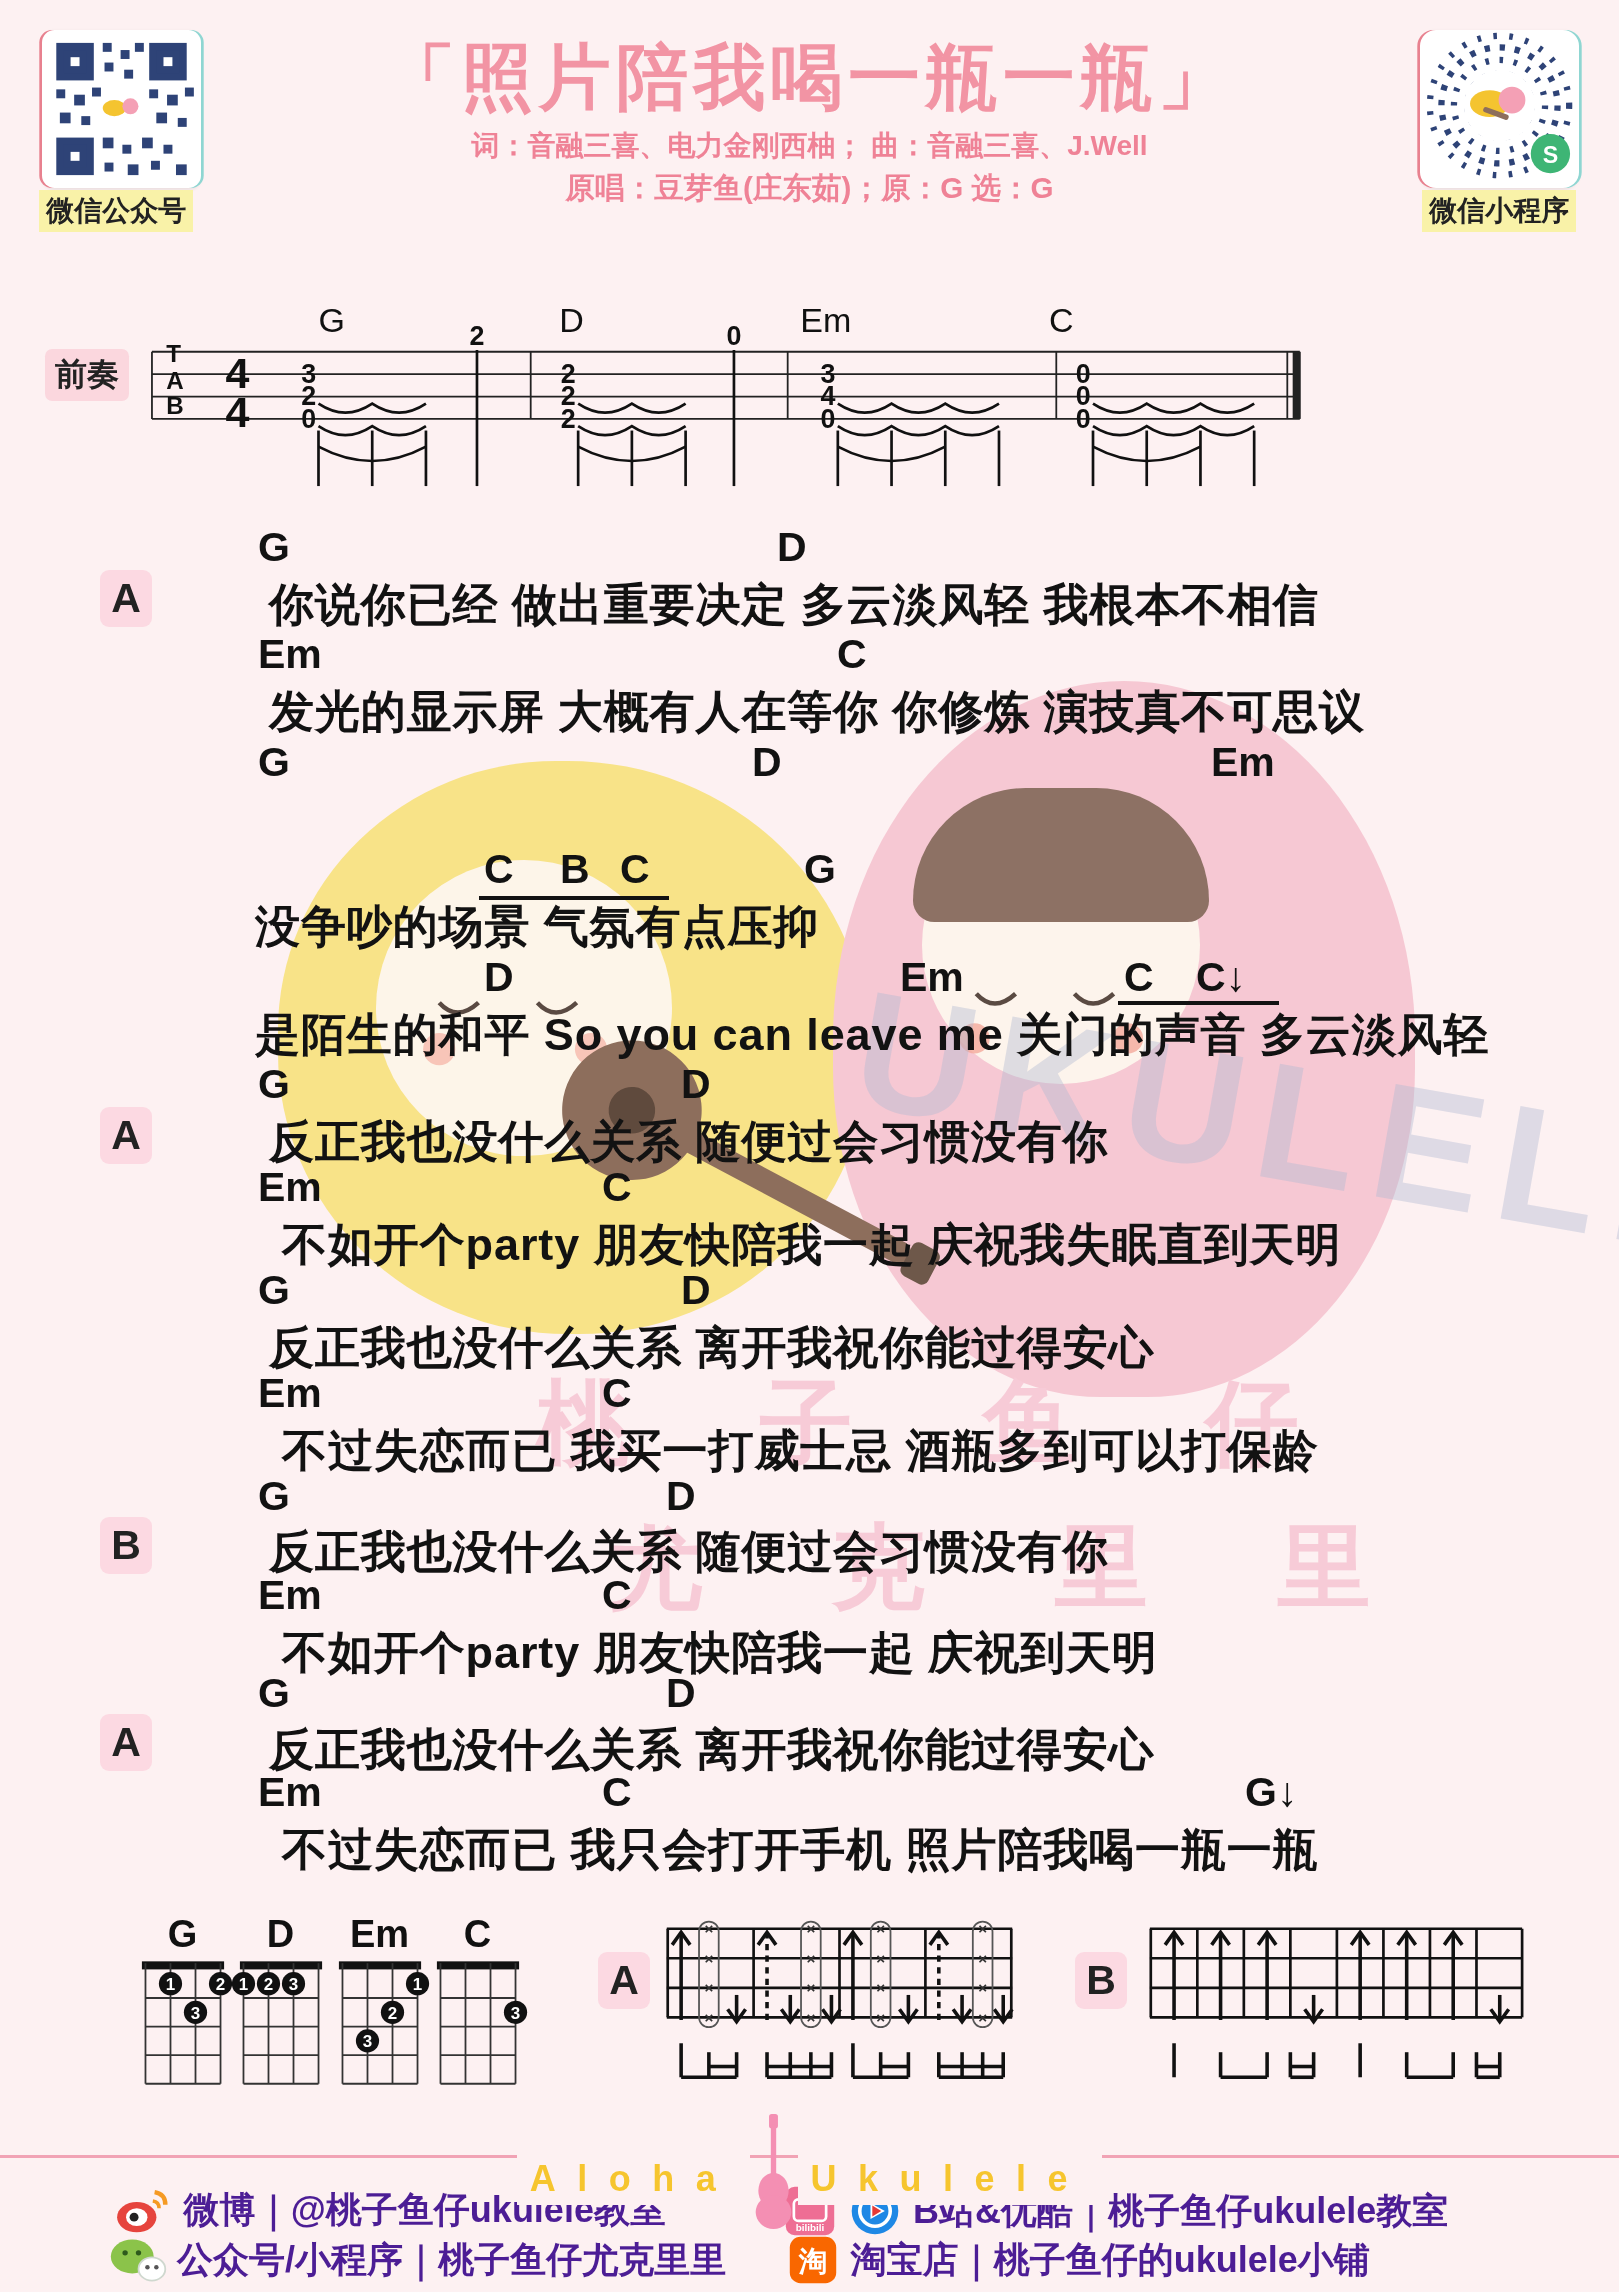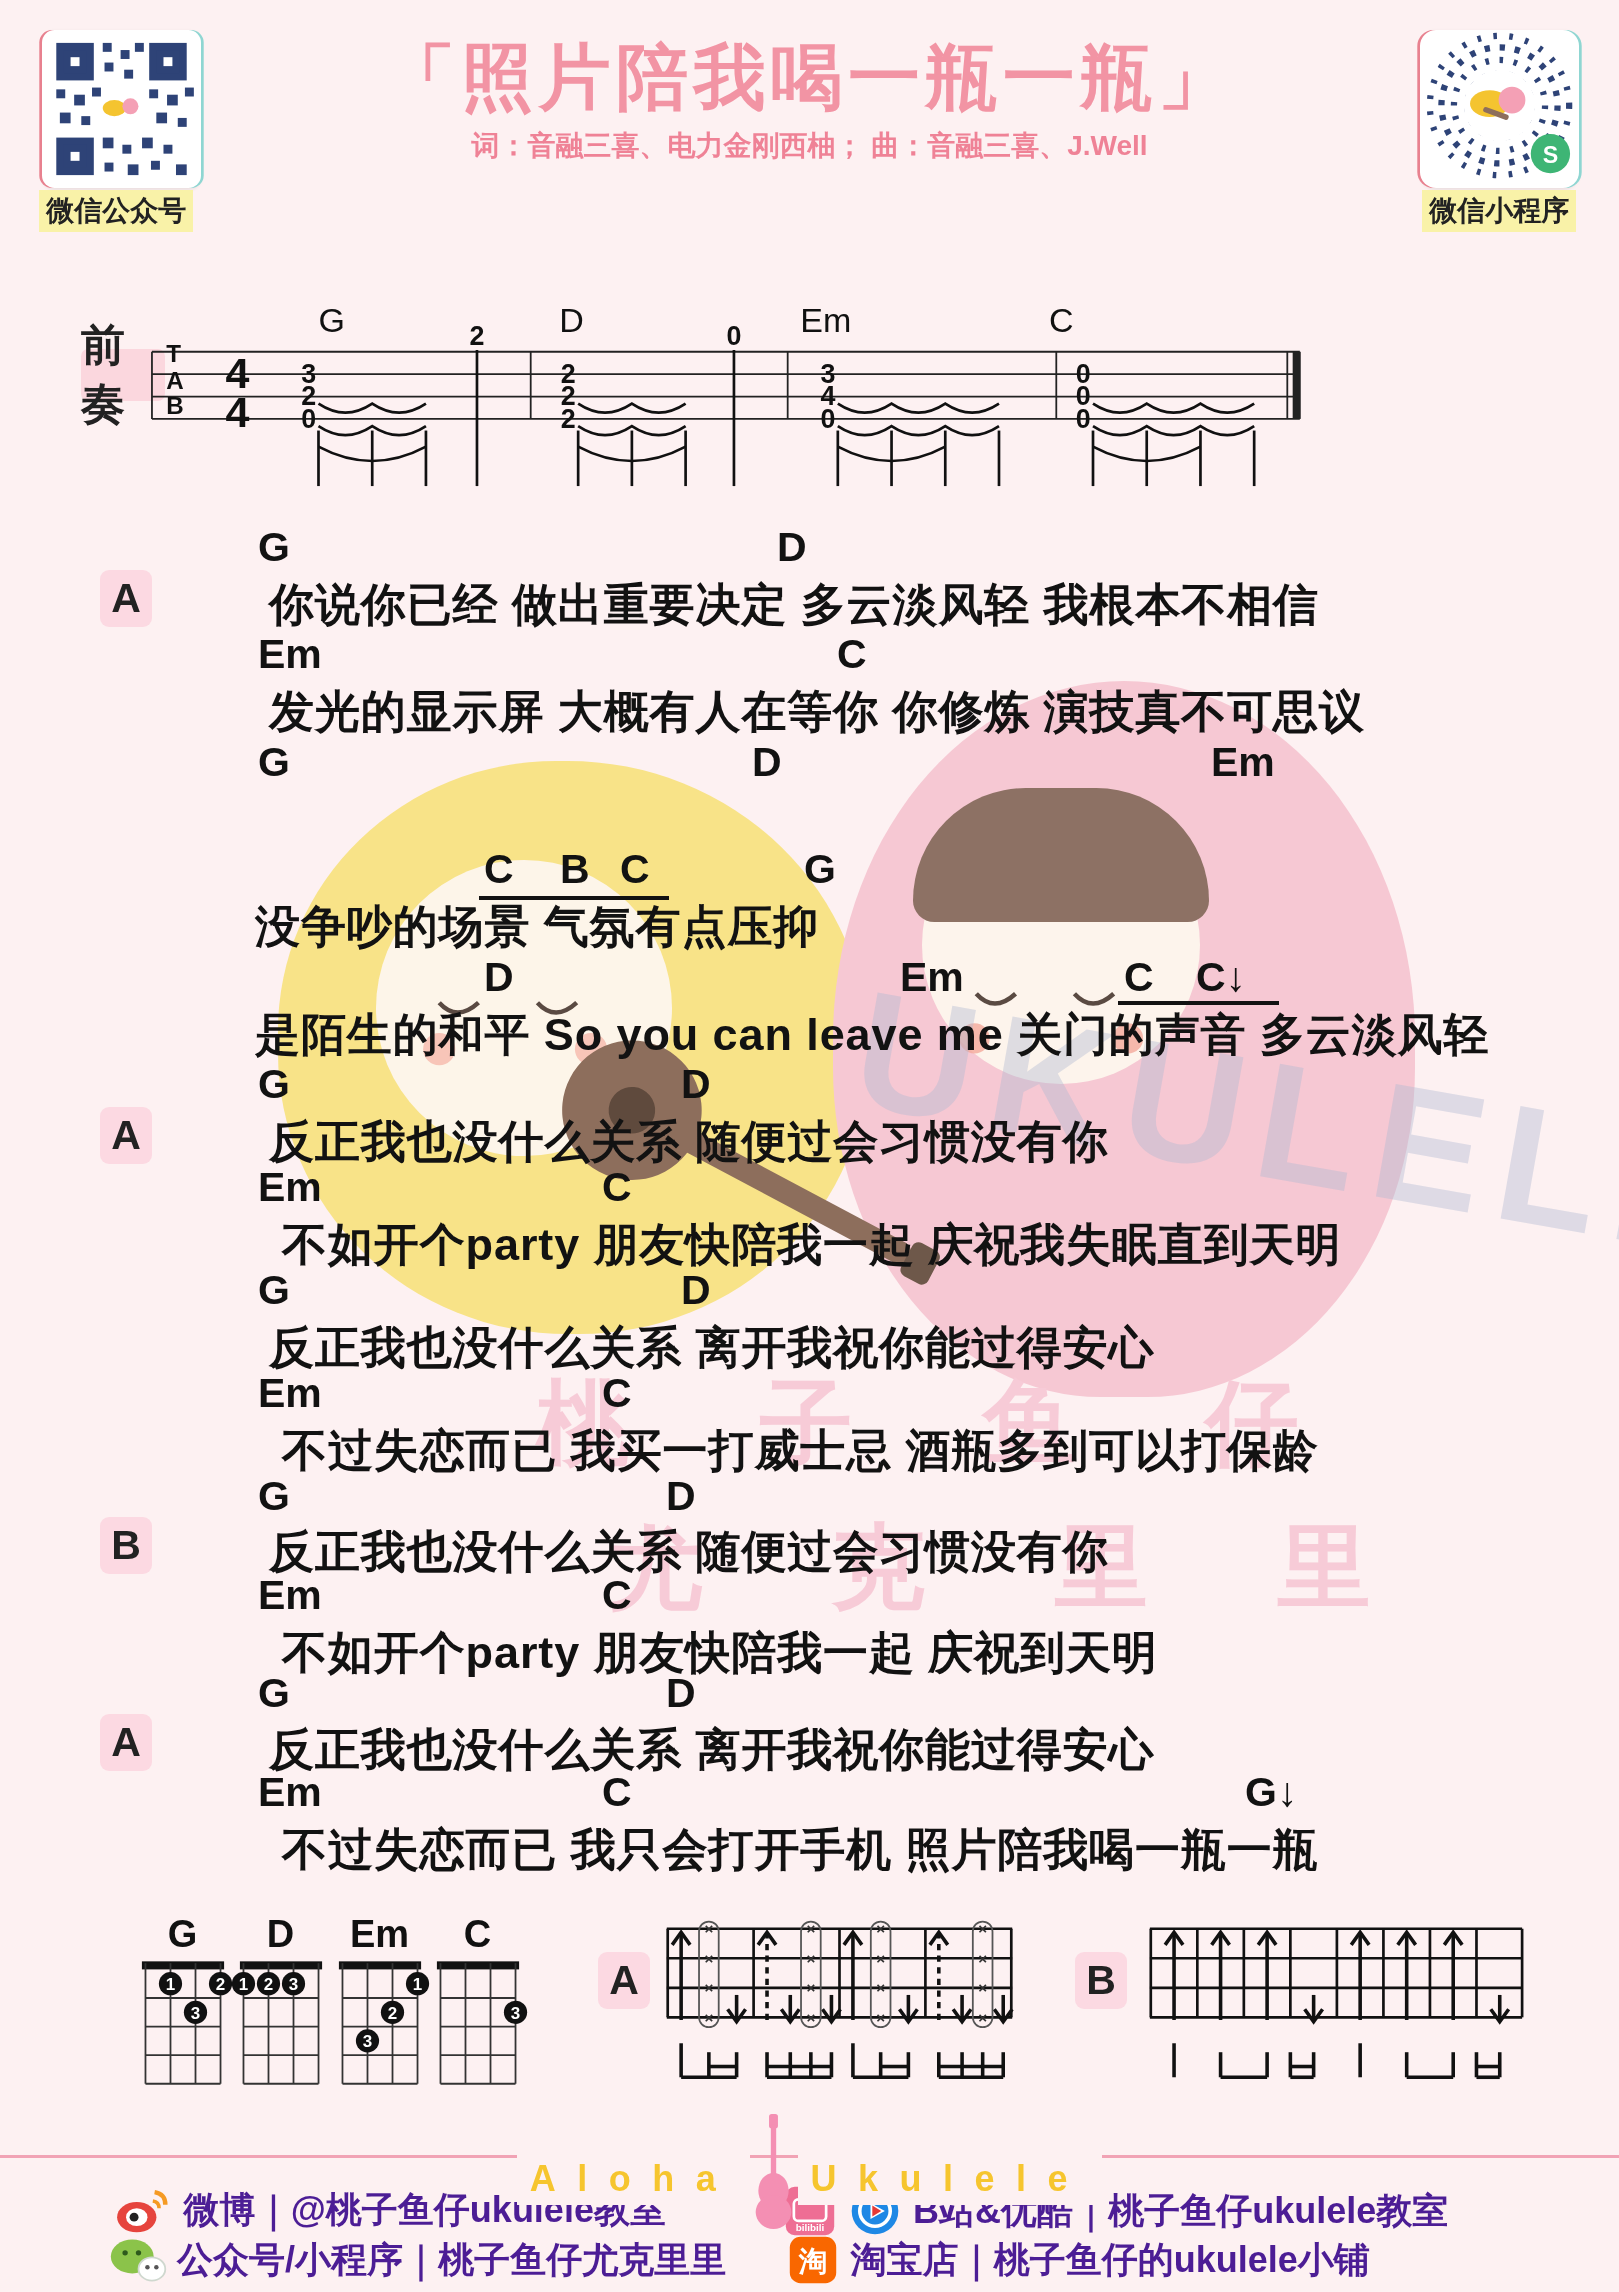--- a/index.html
+++ b/index.html
@@ -31,21 +31,21 @@
   .lyric{position:absolute;font-size:45px;font-weight:600;color:#121212;letter-spacing:0.9px;
          white-space:nowrap;z-index:2;}
   .badge{position:absolute;width:52px;height:57px;background:#fcd9e2;border-radius:9px;
          display:flex;align-items:center;justify-content:center;font-size:41px;font-weight:600;
          color:#222;z-index:2;}
   .underline{position:absolute;height:3.6px;background:#121212;z-index:2;}
 
   
   .intro-badge{position:absolute;left:45px;top:349px;width:84px;height:52px;background:#fbd7de;
                border-radius:7.2px;display:flex;align-items:center;justify-content:center;
-               font-size:44px;font-weight:bold;color:#222;z-index:2;margin-left:36px;}
+               font-size:32px;font-weight:bold;color:#222;z-index:2;}
   svg{overflow:visible;}
   .tabsvg text{font-family:"Liberation Sans",sans-serif;}
 
   
   .diagram{position:absolute;width:99px;text-align:center;z-index:2;}
   .diagram .dname{font-size:38px;font-weight:bold;color:#111;}
 
   
   .divider{position:absolute;top:2155px;left:0;width:1619px;height:2.7px;background:#f1a3b5;z-index:2;}
   .aloha{position:absolute;top:2121px;left:0;width:100%;display:flex;align-items:center;
@@ -125,20 +125,21 @@
       </g>
       <rect x="66" y="64" width="46" height="46" rx="8" fill="#fff"></rect>
       <ellipse cx="81" cy="87" rx="13" ry="9" fill="#f4c430"></ellipse>
       <circle cx="99" cy="85" r="9" fill="#f4a0b5"></circle>
     </svg>
   </div>
   <div class="qr-label" style="left:39px;top:190px;">微信公众号</div>
 
   <div class="title">「照片陪我喝一瓶一瓶」</div>
   <div class="credit1">词：音融三喜、电力金刚西柚；  曲：音融三喜、J.Well</div>
+  <div class="credit2">原唱：豆芽鱼(庄东茹)；原：G 选：G</div>
 
   <div class="qr-card" style="left:1420px;top:29.6px;border-radius:16px;">
     <svg width="159" height="158" viewBox="0 0 178 176">
       <g stroke="#2e4377" fill="none">
         <circle cx="89" cy="84" r="36" stroke-width="7" stroke-dasharray="5 10"></circle>
         <circle cx="89" cy="84" r="51" stroke-width="7" stroke-dasharray="4 12"></circle>
         <circle cx="89" cy="84" r="65" stroke-width="7" stroke-dasharray="6 11"></circle>
         <circle cx="89" cy="84" r="78" stroke-width="7" stroke-dasharray="4 14"></circle>
       </g>
       <circle cx="89" cy="84" r="40" fill="#fff"></circle>

